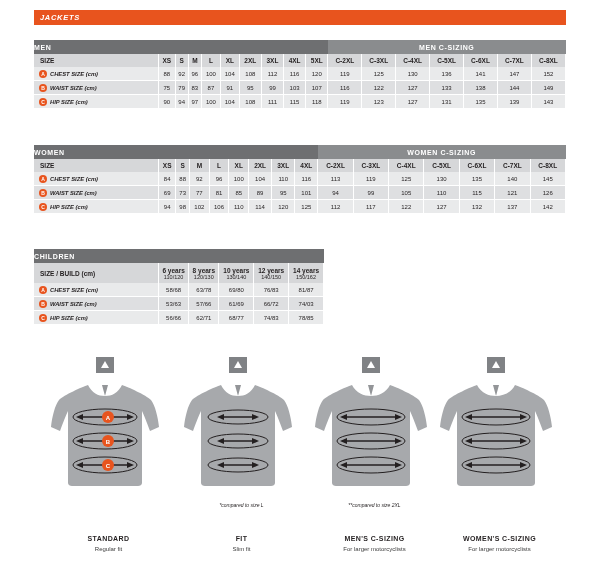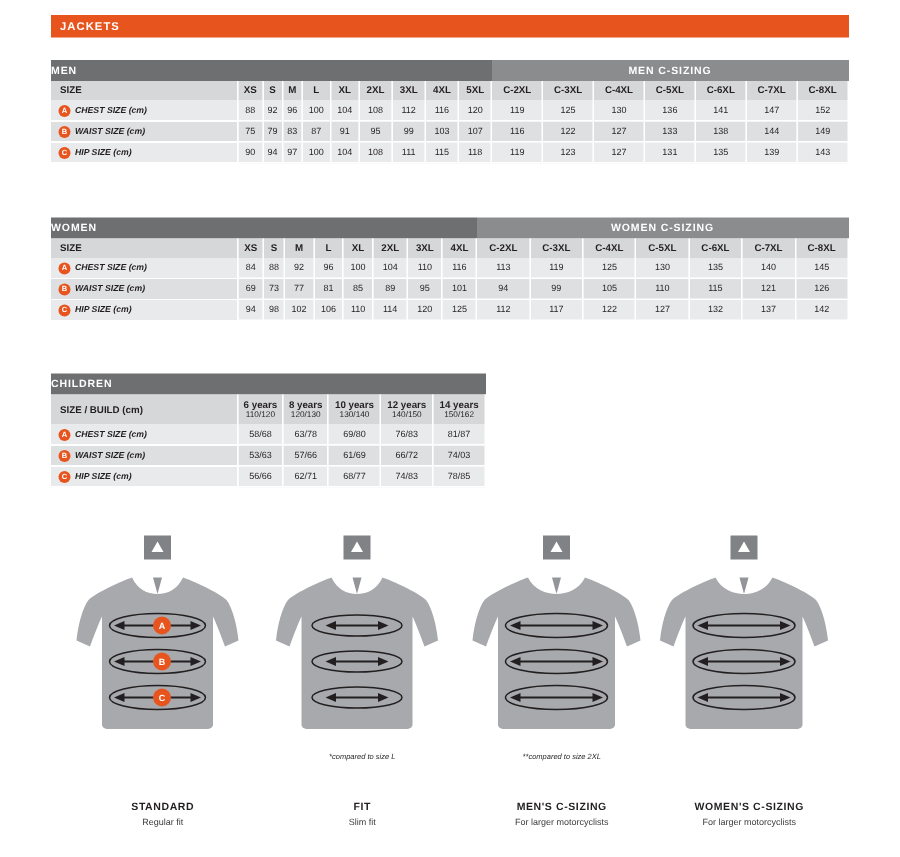--- a/index.html
+++ b/index.html
@@ -10,21 +10,21 @@
     color:#231f20;
     overflow:hidden;
   }
   .page{position:relative;width:600px;height:571px;padding:0;box-sizing:border-box;}
 
   
   .titlebar{
     position:absolute;left:34px;top:10px;width:532px;height:15px;
     background:#e8541e;color:#ffffff;
     font-size:7.5px;font-weight:bold;letter-spacing:.7px;
-    display:flex;align-items:center;padding-left:6px;box-sizing:border-box;
+    display:flex;align-items:center;padding-left:6px;box-sizing:border-box;font-style:italic;
   }
 
   
   table{border-collapse:collapse;font-size:6px;}
   .tbl{position:absolute;left:34px;width:532px;}
   .tbl td,.tbl th{padding:0;margin:0;}
 
   .sec-head{
     background:#6e6f71;color:#fff;font-weight:bold;font-size:7px;
     letter-spacing:.6px;height:14px;text-align:left;padding-left:6px;

